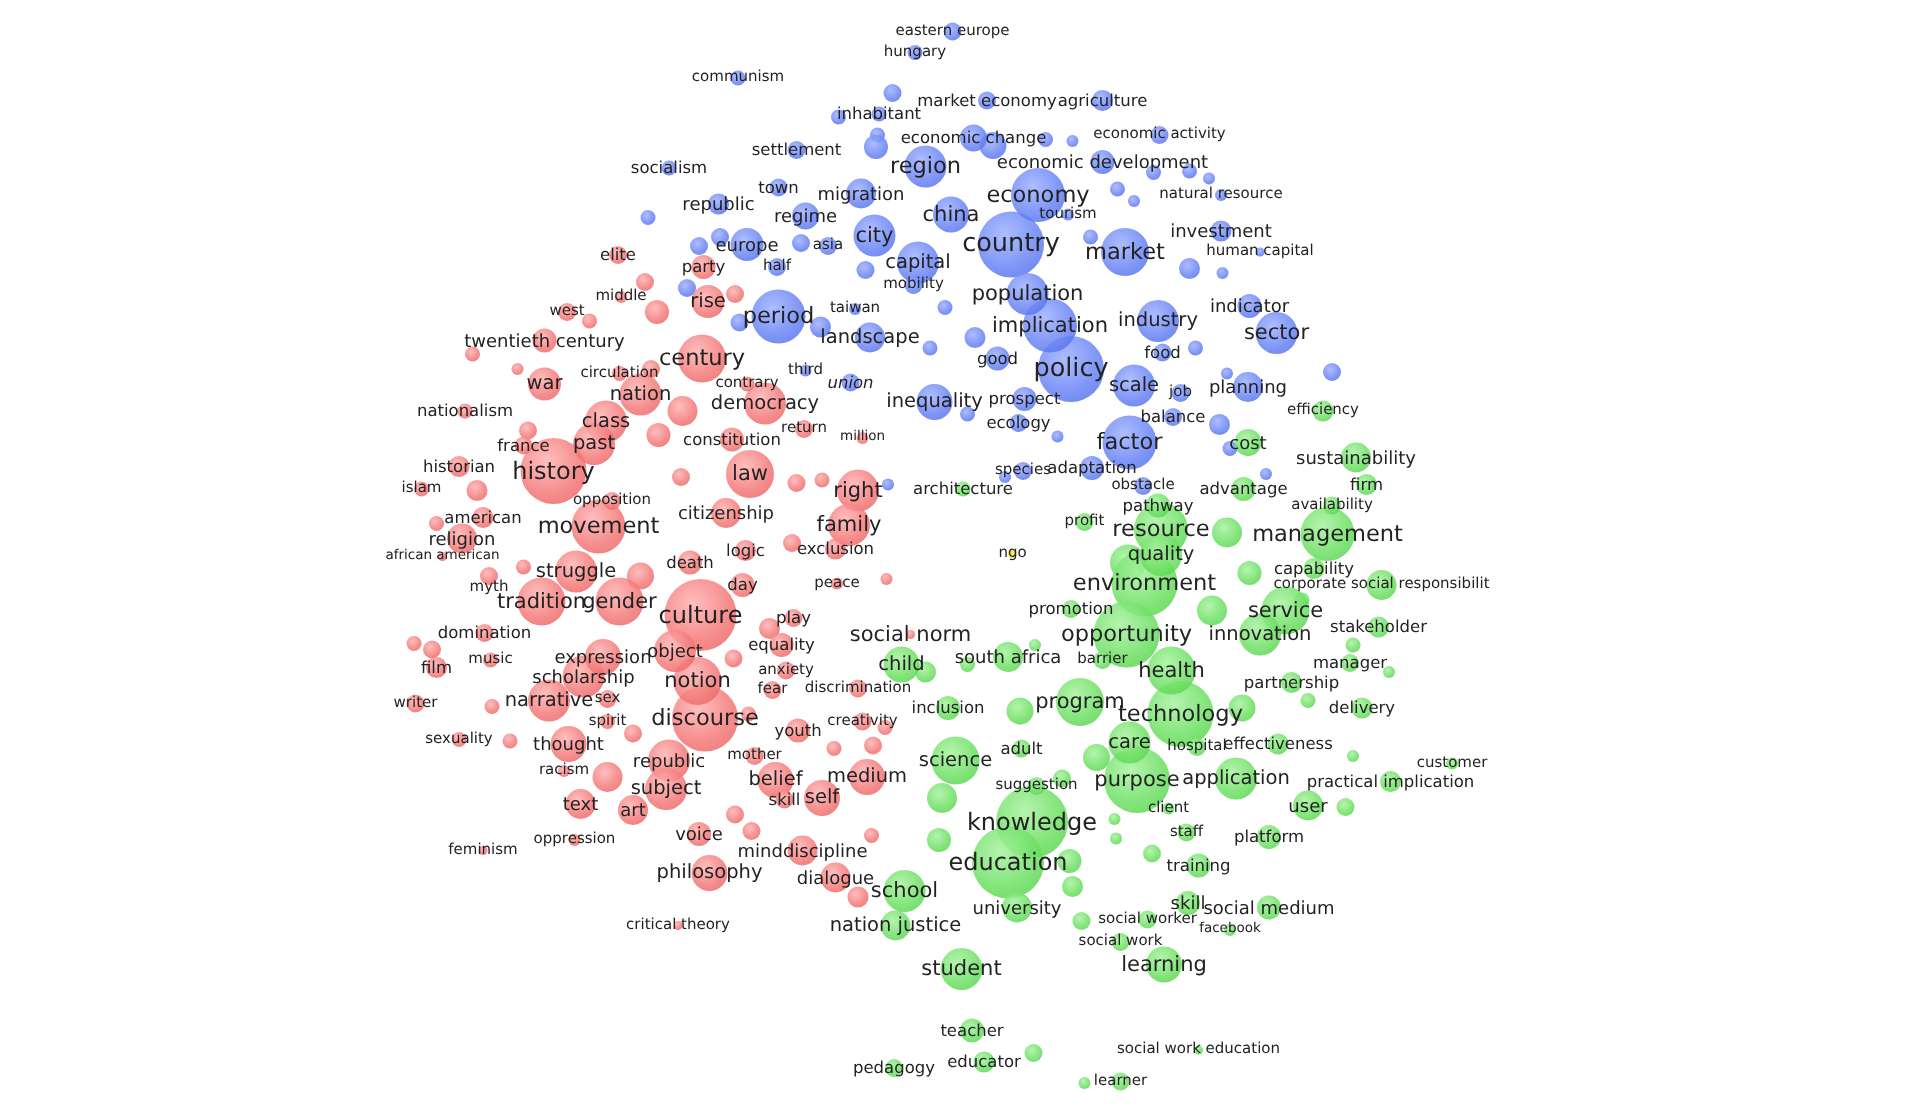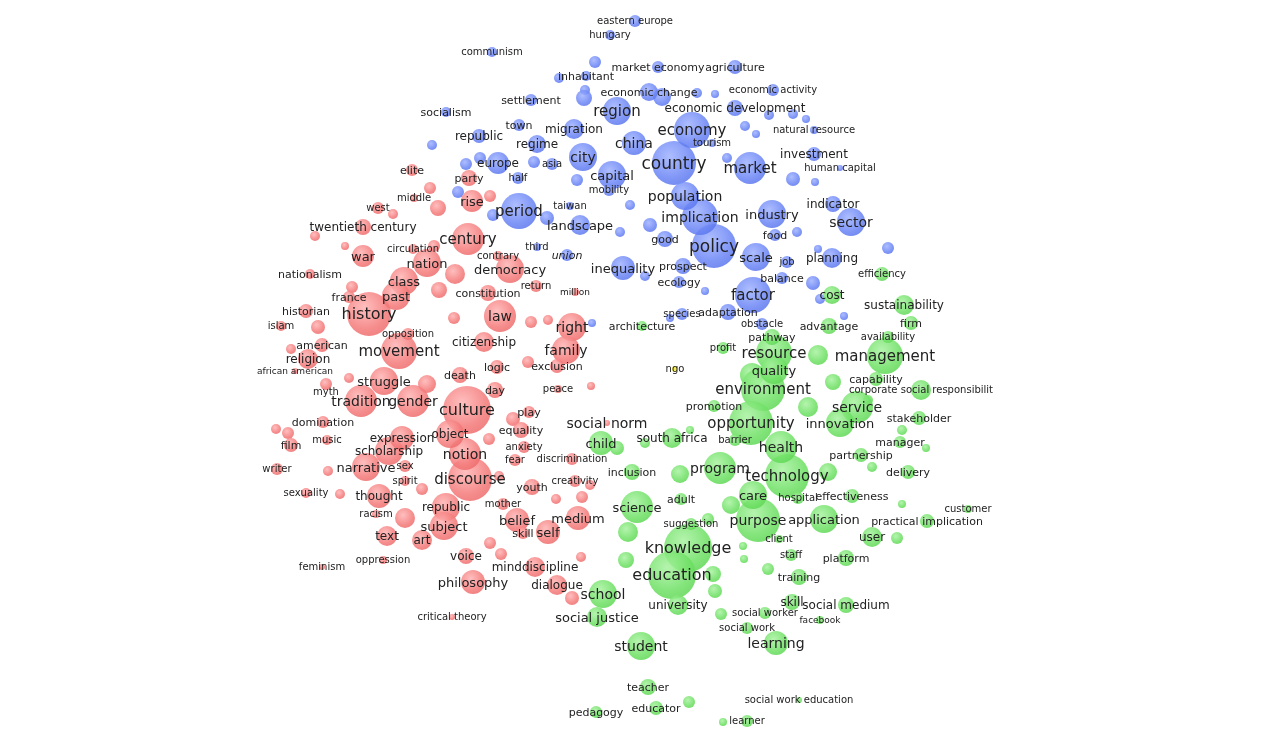--- a/index.html
+++ b/index.html
@@ -495,21 +495,21 @@
       <span class="label" style="left: 535px; top: 567px; font-size: 12px;">minddiscipline</span>
       <span class="label" style="left: 672px; top: 575px; font-size: 16px;">education</span>
       <span class="label" style="left: 799px; top: 577px; font-size: 11px;">training</span>
       <span class="label" style="left: 473px; top: 582px; font-size: 13px;">philosophy</span>
       <span class="label" style="left: 557px; top: 585px; font-size: 12px;">dialogue</span>
       <span class="label" style="left: 603px; top: 594px; font-size: 14px;">school</span>
       <span class="label" style="left: 678px; top: 605px; font-size: 12px;">university</span>
       <span class="label" style="left: 792px; top: 602px; font-size: 12px;">skill</span>
       <span class="label" style="left: 846px; top: 605px; font-size: 12px;">social medium</span>
       <span class="label" style="left: 452px; top: 617px; font-size: 10px;">critical theory</span>
-      <span class="label" style="left: 597px; top: 617px; font-size: 13px;">social justice</span>
+      <span class="label" style="left: 597px; top: 617px; font-size: 13px;">nation justice</span>
       <span class="label" style="left: 765px; top: 613px; font-size: 10px;">social worker</span>
       <span class="label" style="left: 820px; top: 620px; font-size: 9px;">facebook</span>
       <span class="label" style="left: 747px; top: 628px; font-size: 10px;">social work</span>
       <span class="label" style="left: 641px; top: 646px; font-size: 14px;">student</span>
       <span class="label" style="left: 776px; top: 643px; font-size: 14px;">learning</span>
       <span class="label" style="left: 648px; top: 687px; font-size: 11px;">teacher</span>
       <span class="label" style="left: 656px; top: 708px; font-size: 11px;">educator</span>
       <span class="label" style="left: 799px; top: 700px; font-size: 10px;">social work education</span>
       <span class="label" style="left: 596px; top: 712px; font-size: 11px;">pedagogy</span>
       <span class="label" style="left: 747px; top: 721px; font-size: 10px;">learner</span>

